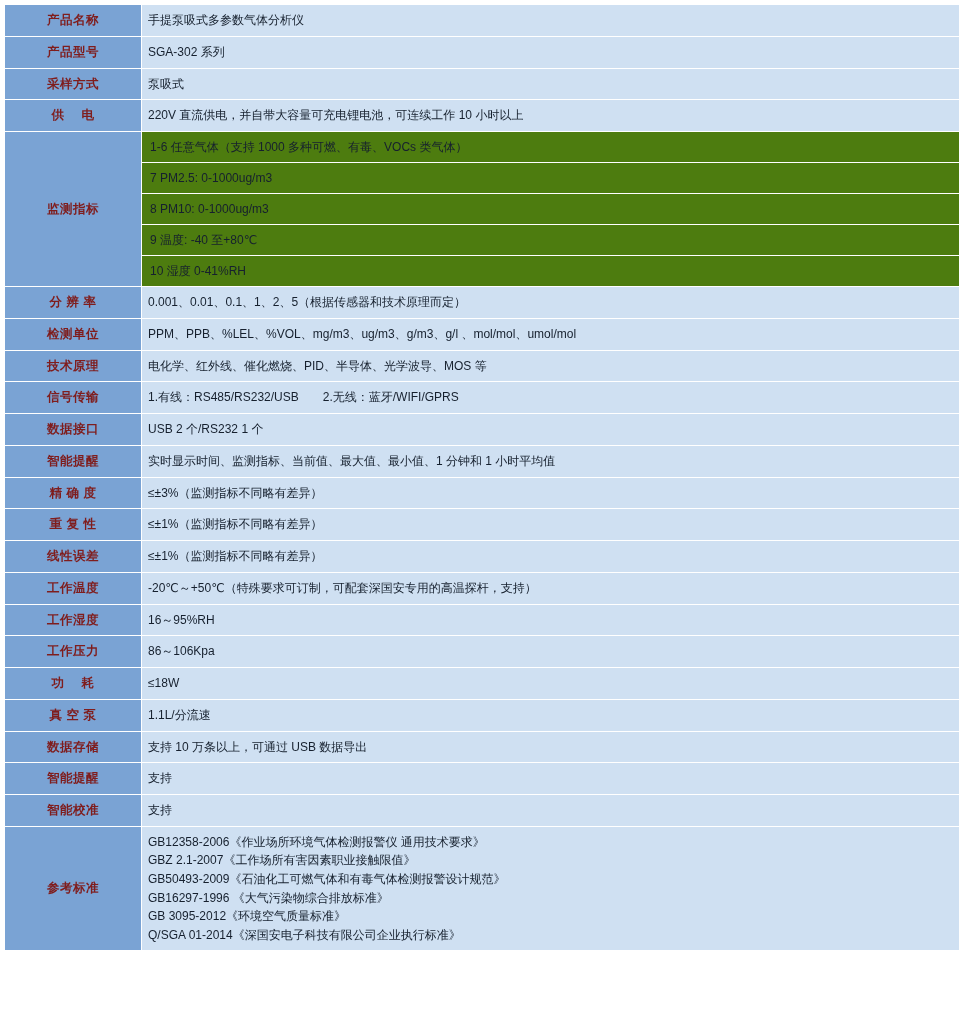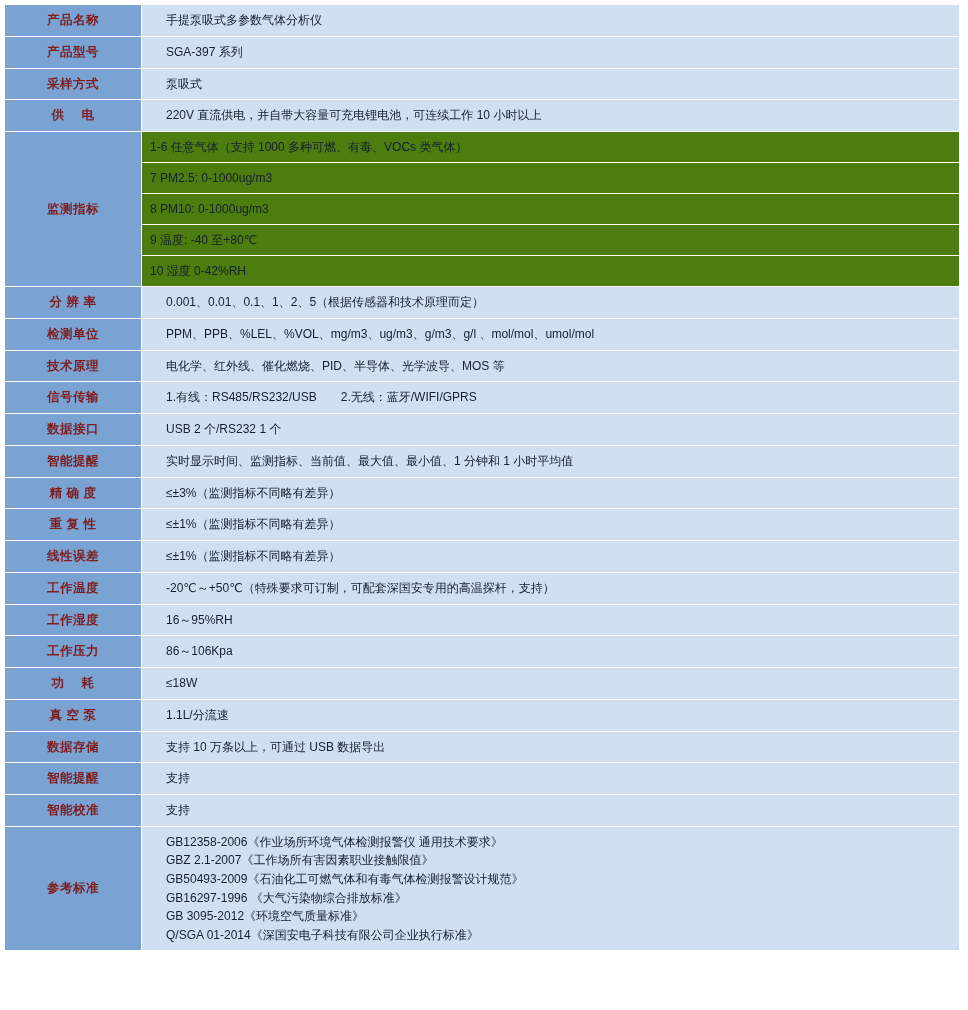--- a/index.html
+++ b/index.html
@@ -31,21 +31,21 @@
     font-weight: bold;
     text-align: center;
     font-size: 12.5px;
     letter-spacing: 0.5px;
     padding: 6px 2px;
     line-height: 1.5;
   }
   td.value {
     background: #cfe0f2;
     color: #16202e;
-    padding: 6px 24px;
+    padding: 6px 6px;
     font-size: 12px;
     line-height: 1.55;
   }
   td.value.sub {
     padding: 0;
   }
   .subtable {
     border-collapse: collapse;
     width: 100%;
     table-layout: fixed;
@@ -72,21 +72,21 @@
 <table class="spec-table">
   <tbody>
 
     <tr>
       <td class="label">产品名称</td>
       <td class="value">手提泵吸式多参数气体分析仪</td>
     </tr>
 
     <tr>
       <td class="label">产品型号</td>
-      <td class="value">SGA-397 系列</td>
+      <td class="value">SGA-302 系列</td>
     </tr>
 
 
     <tr>
       <td class="label">采样方式</td>
       <td class="value">泵吸式</td>
     </tr>
 
     <tr>
       <td class="label">供　 电</td>
@@ -104,21 +104,21 @@
             <tr>
               <td>7 PM2.5: 0-1000ug/m3</td>
             </tr>
             <tr>
               <td>8 PM10: 0-1000ug/m3</td>
             </tr>
             <tr>
               <td>9 温度: -40 至+80℃</td>
             </tr>
             <tr>
-              <td>10 湿度 0-42%RH</td>
+              <td>10 湿度 0-41%RH</td>
             </tr>
           </tbody>
         </table>
       </td>
     </tr>
 
 
     <tr>
       <td class="label">分 辨 率</td>
       <td class="value">0.001、0.01、0.1、1、2、5（根据传感器和技术原理而定）</td>

